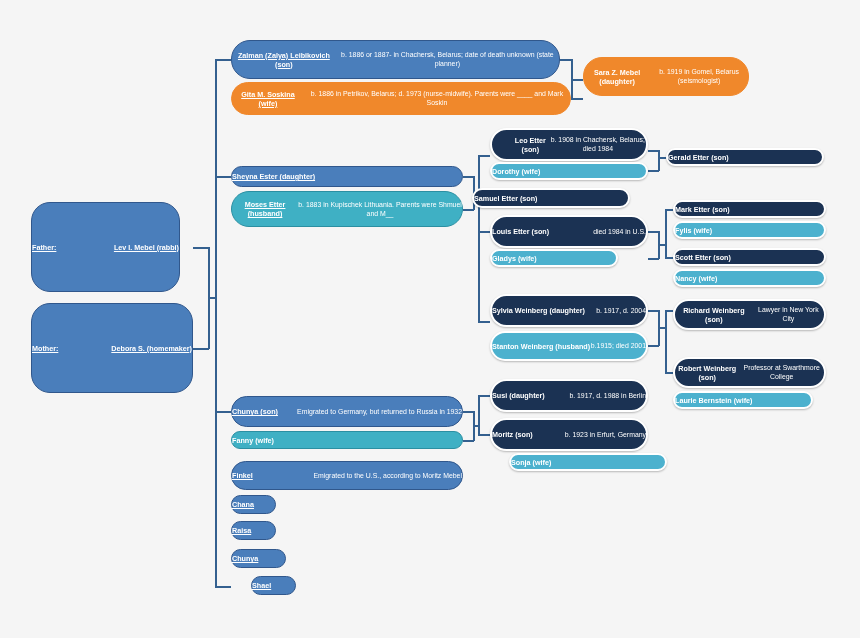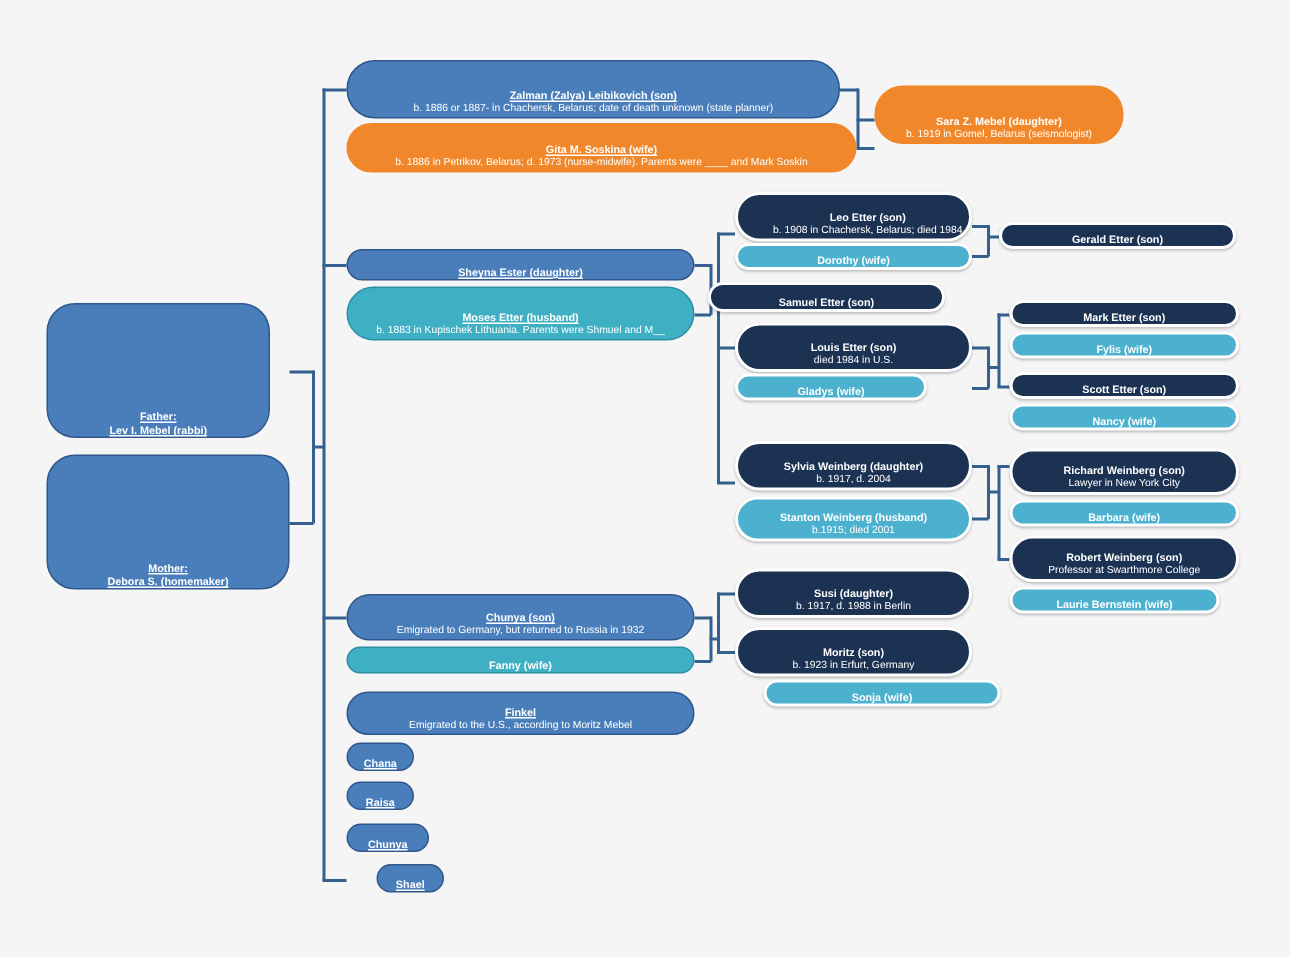--- a/index.html
+++ b/index.html
@@ -9,23 +9,23 @@
     font-family:"Liberation Sans", sans-serif;
     overflow:hidden;
     position:relative;
   }
   #canvas{position:absolute;left:0;top:0;width:860px;height:638px;}
 
   .box{
     position:absolute;
     box-sizing:border-box;
     display:flex;
-    flex-direction:column;
+    flex-direction:row;
     align-items:center;
-    justify-content:flex-end;
+    justify-content:space-between;
     text-align:center;
     color:#ffffff;
     line-height:1.25;
     z-index:5;
     border-radius:19px;
   }
   .box .nm{font-weight:bold;font-size:7.2px;text-decoration:underline;}
   .box .nm.plain{text-decoration:none;}
   .box .dt{font-size:6.9px;margin-top:1px;}
 
@@ -209,23 +209,20 @@
   <div class="box b-teal" style="left:490px;top:331px;width:158px;height:30px;">
     <span class="nm plain">Stanton Weinberg (husband)</span>
     <span class="dt">b.1915; died 2001</span>
   </div>
 
   <div class="box b-navy" style="left:673px;top:299px;width:153px;height:31px;">
     <span class="nm plain">Richard Weinberg (son)</span>
     <span class="dt">Lawyer in New York City</span>
   </div>
 
-  <div class="box b-teal" style="left:673px;top:333px;width:153px;height:18px;">
-    <span class="nm plain">Barbara (wife)</span>
-  </div>
 
   <div class="box b-navy" style="left:673px;top:357px;width:153px;height:31px;">
     <span class="nm plain">Robert Weinberg (son)</span>
     <span class="dt">Professor at Swarthmore College</span>
   </div>
 
   <div class="box b-teal" style="left:673px;top:391px;width:140px;height:18px;">
     <span class="nm plain">Laurie Bernstein (wife)</span>
   </div>
 

